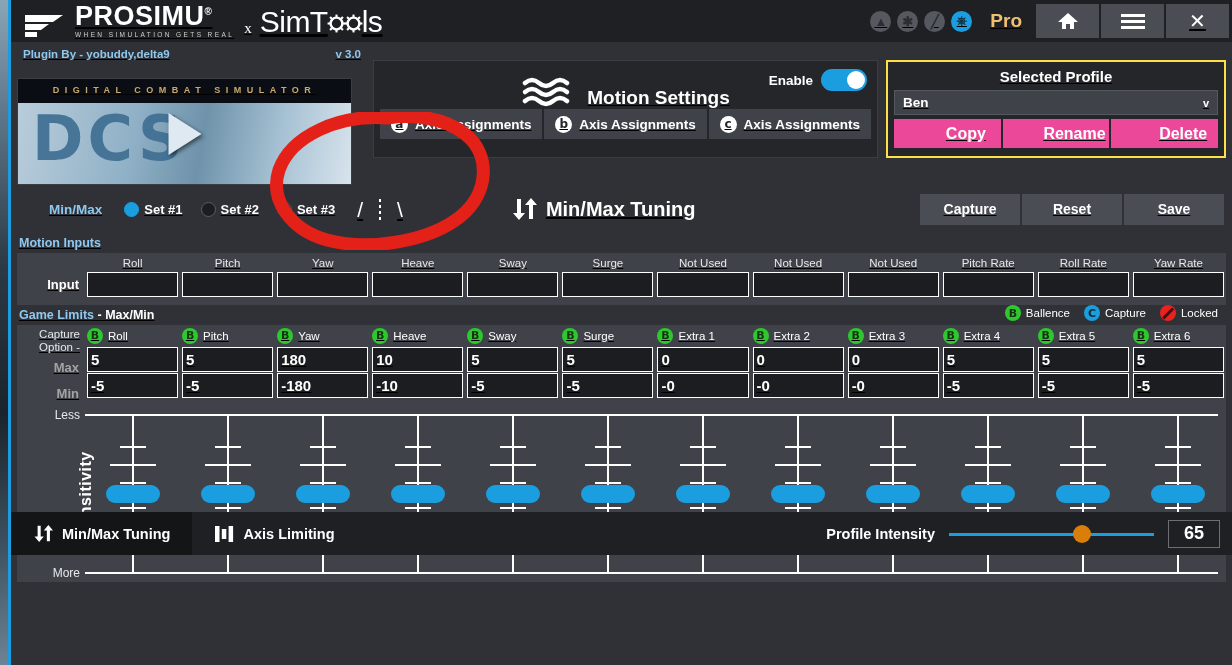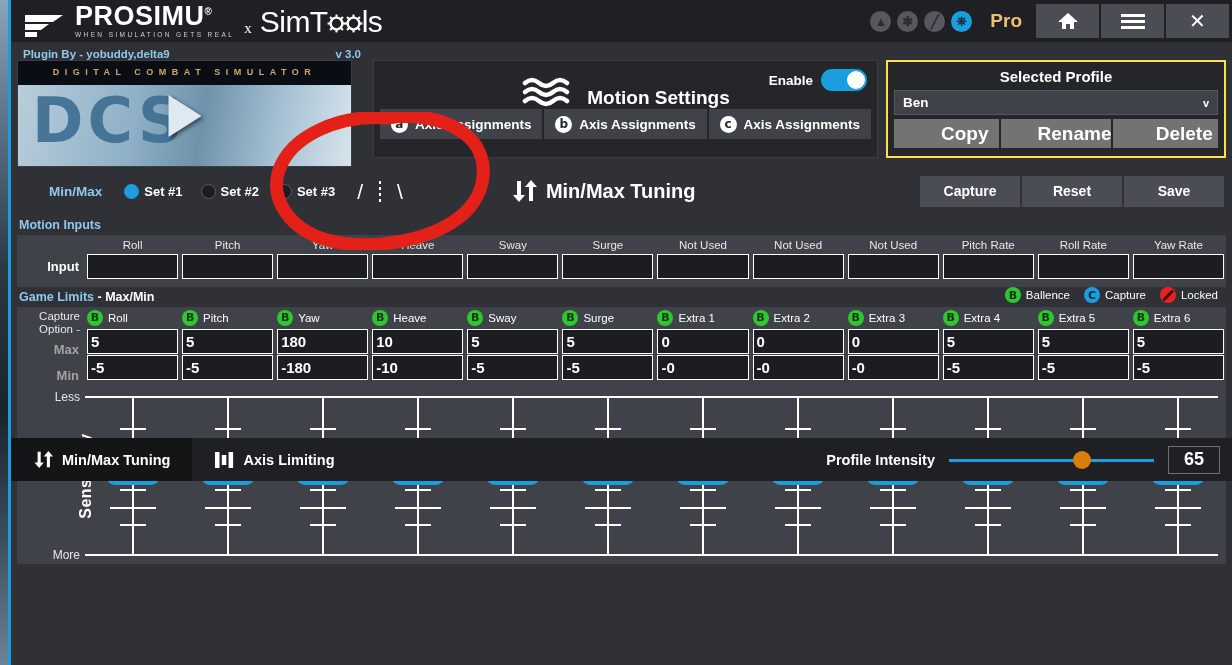--- a/index.html
+++ b/index.html
@@ -13,22 +13,23 @@
   
   .desktop-strip {
     position: absolute; left: 0; top: 0; width: 10px; height: 665px;
     background: linear-gradient(170deg,#8aa4b8 0%,#5d7488 18%,#2c3a46 40%,#1b242c 62%,#3e5160 82%,#6d8496 100%);
   }
   .win-edge {
     position: absolute; left: 8px; top: 0; width: 3px; height: 665px;
     background: #1b9ee0;
   }
   .app {
-    position: absolute; left: 11px; top: 0; width: 1221px; height: 481px;
+    position: absolute; left: 11px; top: 0; width: 1221px; height: 555px;
     background: #2f3136;
+    text-decoration: underline;
   }
 
   
   .titlebar {
     position: relative; height: 42px; background: #1e2023;
     display: flex; align-items: center;
   }
   .brand { display: flex; align-items: flex-end; padding-left: 12px; gap: 6px; }
   .logo-mark { width: 46px; height: 28px; flex: none; }
   .brand-text { display: flex; flex-direction: column; line-height: 1; }
@@ -66,21 +67,21 @@
     color: #fff; margin-left: 2px; font-size: 17px;
   }
   .tb-btn:last-child { margin-right: 3px; }
   .ham span { display:block; width:24px; height:3px; background:#fff; margin:3px 0; }
 
   
   .toprow { display: flex; padding: 4px 6px 0 6px; gap: 8px; }
   .plugin-col { width: 348px; }
   .plugin-head {
     display: flex; justify-content: space-between; align-items: baseline;
-    font-size: 11.5px; font-weight: bold; color: #8fc8ee; padding: 2px 4px 0 6px;
+    font-size: 11.5px; font-weight: bold; color: #8fc8ee; padding: 2px 4px 18px 6px;
   }
   .plugin-ver { color: #8fc8ee; }
   .plugin-thumb {
     width: 335px; height: 107px; background: #0a0e14; position: relative;
     border: 1px solid #3a3d42; overflow: hidden;
   }
   .dcs-title {
     color: #c9a96a; font-size: 9px; letter-spacing: 5.5px; text-align: center;
     padding-top: 6px; font-weight: bold;
   }
@@ -141,22 +142,22 @@
     text-align: center; color: #fff; font-size: 15px; font-weight: bold; padding-bottom: 5px;
   }
   .profile-select {
     height: 25px; background: #3f4248; border: 1px solid #55585e;
     display: flex; align-items: center; padding: 0 8px; color: #fff;
     font-size: 13.5px; font-weight: bold; justify-content: space-between;
   }
   .profile-select .chev { font-size: 11px; }
   .profile-btns { display: flex; gap: 2px; margin-top: 4px; }
   .profile-btn {
-    flex: 1; height: 29px; background: #737373; color: #fff;
-    font-size: 19px; font-weight: bold;
+    flex: 1; height: 29px; background: #ec4899; color: #fff;
+    font-size: 16px; font-weight: bold;
     display: flex; align-items: center; justify-content: center; padding-left: 37px;
   }
 
   
   .setrow {
     display: flex; align-items: center; height: 48px; padding: 0 8px; position: relative;
   }
   .mm-label { color: #8fc8ee; font-size: 13.5px; font-weight: bold; margin-left: 30px; }
   .radio-group { display: flex; align-items: center; margin-left: 22px; gap: 18px; }
   .radio-item { display: flex; align-items: center; gap: 5px; }

